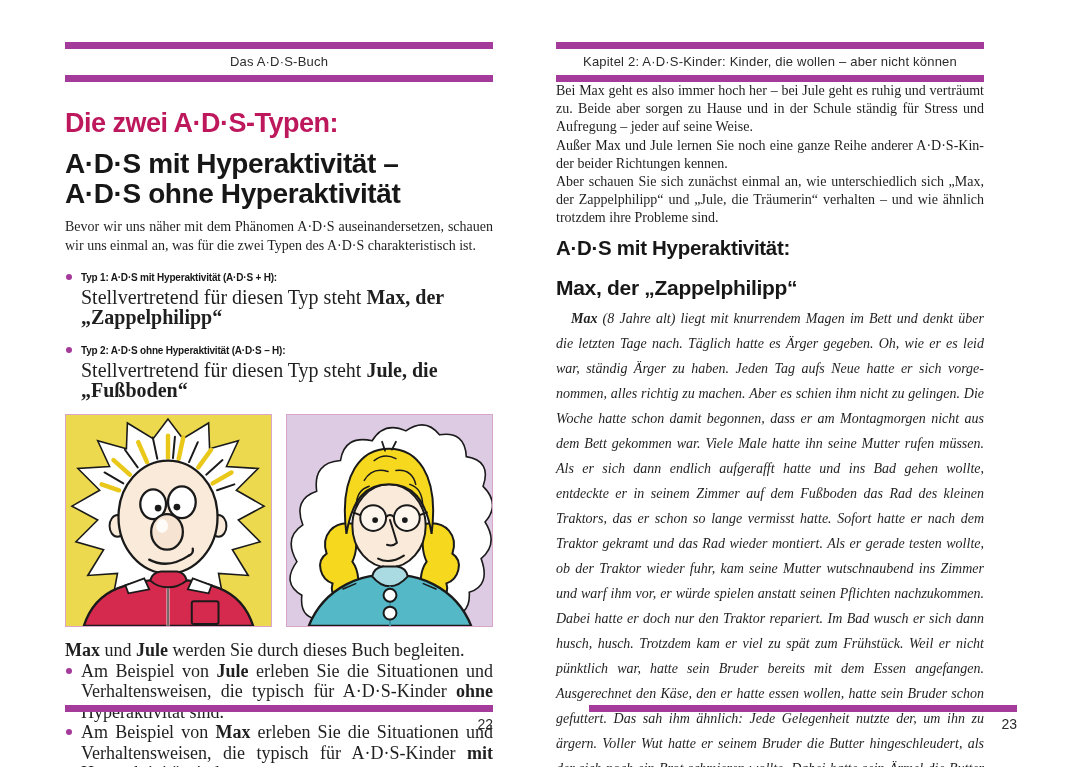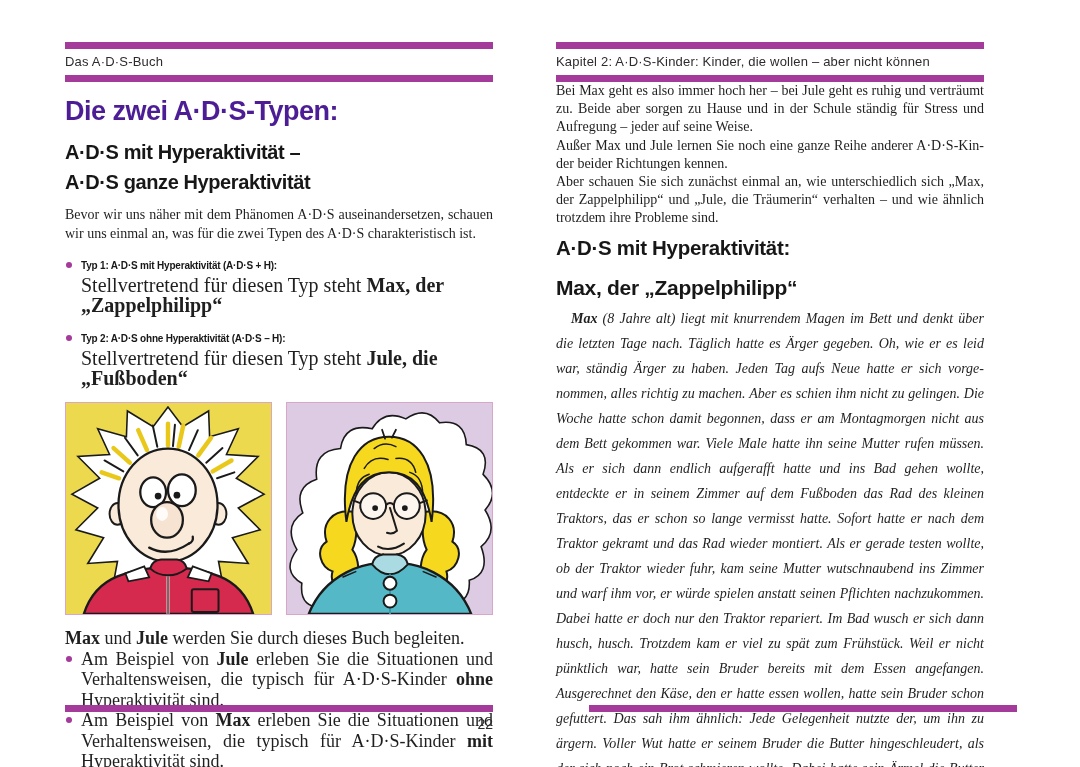--- a/index.html
+++ b/index.html
@@ -8,33 +8,33 @@
     background:#ffffff; color:#1f1f1f;
     font-family:"Liberation Serif", serif;
   }
   .page { position:absolute; top:42px; width:428px; }
   #page-left  { left:65px; }
   #page-right { left:556px; }
 
   .rule { height:7px; background:#a43a9a; }
   .running-head {
     font-family:"Liberation Sans", sans-serif;
-    font-size:13px; color:#2c2c2c; 
+    font-size:13px; color:#2c2c2c; text-align:center;
     padding:5px 0 6px 0; letter-spacing:0.2px;
   }
 
   
   .main-title {
     font-family:"Liberation Sans", sans-serif; font-weight:bold;
-    font-size:27px; letter-spacing:-0.5px; color:#4c1d95;
-    margin-top:14px; line-height:30px;
+    font-size:27px; letter-spacing:-0.5px; color:#be185d;
+    margin-top:26px; line-height:30px;
   }
   .sub-title {
     font-family:"Liberation Sans", sans-serif; font-weight:bold;
-    font-size:20px; letter-spacing:-0.4px; color:#171717;
+    font-size:28px; letter-spacing:-0.4px; color:#171717;
     margin-top:11px; line-height:30px;
   }
   .intro { margin-top:8px; font-size:14px; line-height:19px; text-align:justify; }
 
   .type-item { margin-top:12px; position:relative; }
   .type-item + .type-item { margin-top:14px; }
   .bullet-dot {
     position:absolute; left:1px; top:6px; width:6px; height:6px;
     border-radius:50%; background:#a43a9a; display:inline-block;
   }
@@ -89,21 +89,21 @@
 <body>
 
 <section class="page" id="page-left">
   <div class="rule"></div>
   <div class="running-head">Das A·D·S-Buch</div>
   <div class="rule"></div>
 
   <h1 class="main-title" style="margin-bottom:0;">Die zwei A·D·S-Typen:</h1>
   <h2 class="sub-title" style="margin-bottom:0;">
     <span>A·D·S mit Hyperaktivität –</span><br>
-    <span>A·D·S ganze Hyperaktivität</span>
+    <span>A·D·S ohne Hyperaktivität</span>
   </h2>
 
   <p class="intro" style="margin-bottom:13px;">Bevor wir uns näher mit dem Phänomen A·D·S auseinandersetzen, schauen wir uns einmal an, was für die zwei Typen des A·D·S charakteristisch ist.</p>
 
   <div class="type-item">
     <span class="bullet-dot"></span>
     <div class="type-heading">Typ 1: A·D·S mit Hyperaktivität (A·D·S + H):</div>
     <div class="type-body"><span>Stellvertretend für diesen Typ steht </span><b>Max, der „Zappelphilipp“</b></div>
   </div>
 
@@ -223,13 +223,14 @@
 
   <p class="story"><b>Max</b><span> (8 Jahre alt) liegt mit knurrendem Magen im Bett und denkt über die letzten Tage nach. Täglich hatte es Ärger gegeben. Oh, wie er es leid war, ständig Ärger zu haben. Jeden Tag aufs Neue hatte er sich vorge­nommen, alles richtig zu machen. Aber es schien ihm nicht zu gelingen. Die Woche hatte schon damit begonnen, dass er am Montagmorgen nicht aus dem Bett gekommen war. Viele Male hatte ihn seine Mutter rufen müssen. Als er sich dann endlich aufgerafft hatte und ins Bad gehen wollte, entdeckte er in seinem Zimmer auf dem Fußboden das Rad des kleinen Traktors, das er schon so lange vermisst hatte. Sofort hatte er nach dem Traktor gekramt und das Rad wieder montiert. Als er gerade testen wollte, ob der Traktor wieder fuhr, kam seine Mutter wutschnau­bend ins Zimmer und warf ihm vor, er würde spielen anstatt seinen Pflichten nachzukommen. Dabei hatte er doch nur den Traktor repariert. Im Bad wusch er sich dann husch, husch. Trotzdem kam er viel zu spät zum Frühstück. Weil er nicht pünktlich war, hatte sein Bruder bereits mit dem Essen angefangen. Ausgerechnet den Käse, den er hatte essen wollen, hatte sein Bruder schon gefuttert. Das sah ihm ähnlich: Jede Ge­legenheit nutzte der, um ihn zu ärgern. Voller Wut hatte er seinem Bruder die Butter hingeschleudert, als der sich noch ein Brot schmieren wollte. Dabei hatte sein Ärmel die Butter gestreift, und er musste nach oben sich umziehen. Er hatte nach einem Pullover gegrapscht, sich den übergezo­gen, den Ranzen geschnappt und war aus dem Haus gerannt. Da hatte</span></p>
 </section>
 
 <div class="footer" id="footer-left">
   <div class="rule"></div>
   <div class="page-num">22</div>
 </div>
 <div class="footer" id="footer-right">
   <div class="rule"></div>
+  <div class="page-num">23</div>
 </div>
 
 </body></html>

